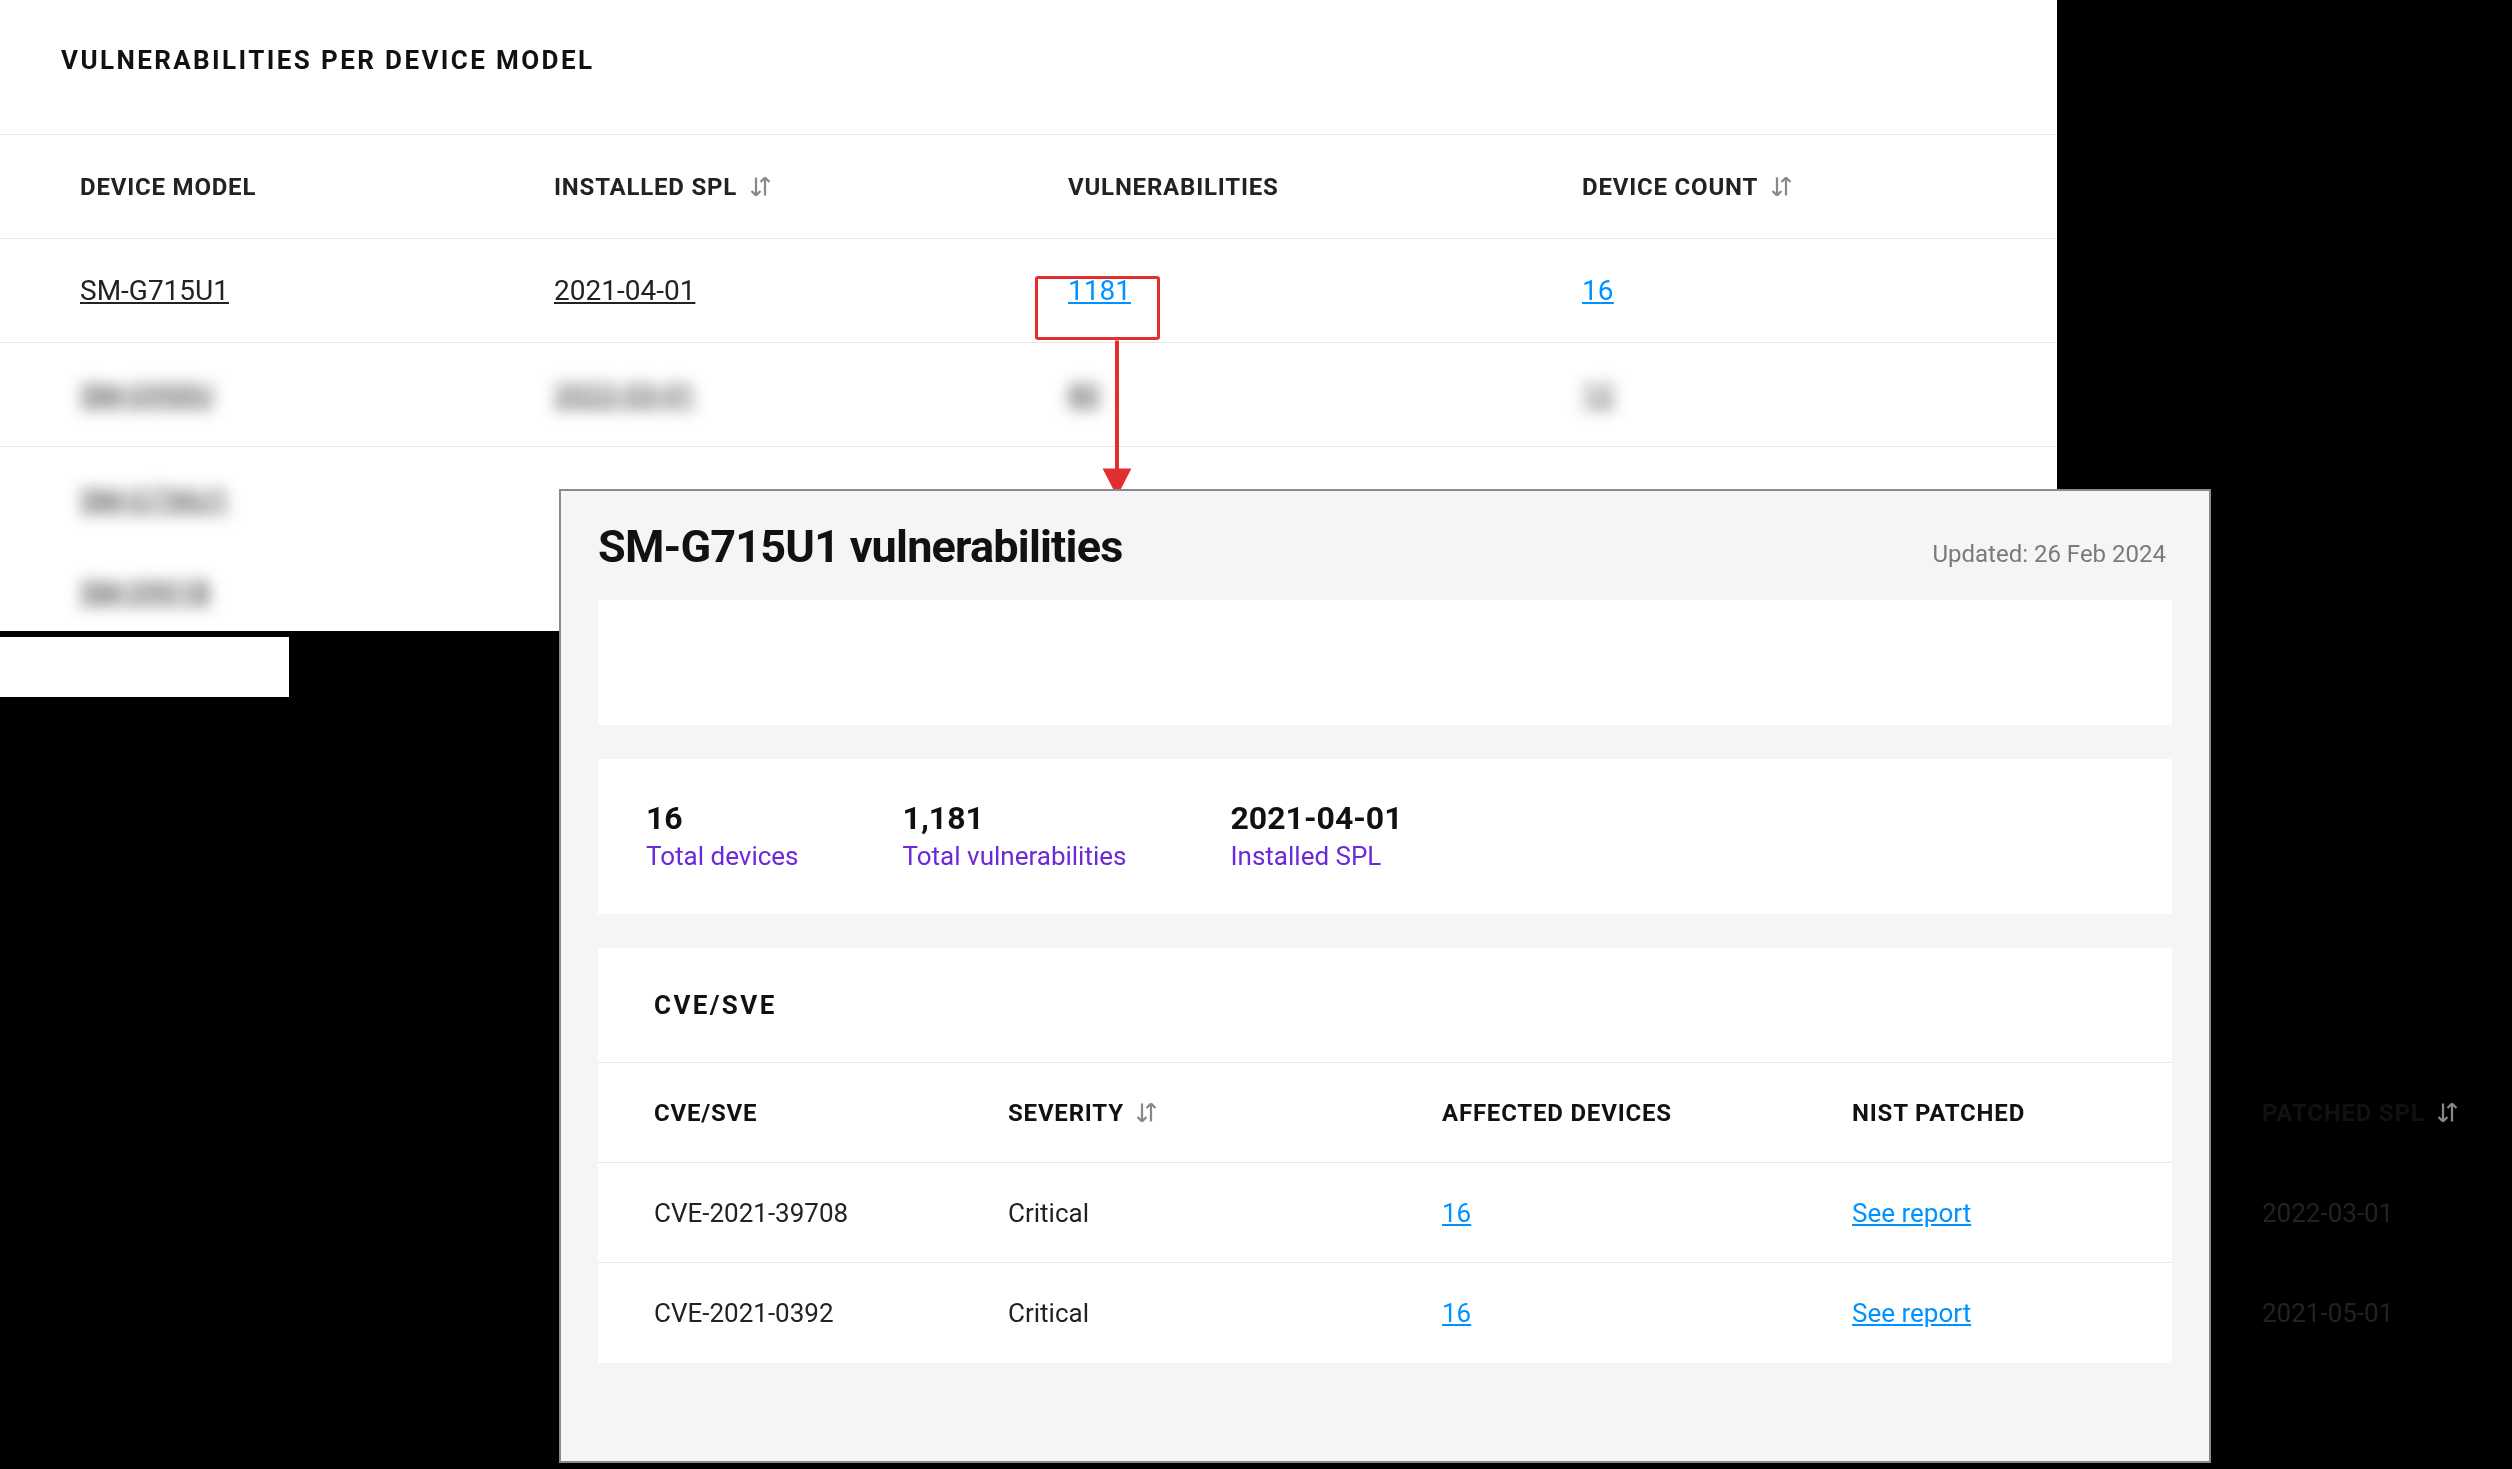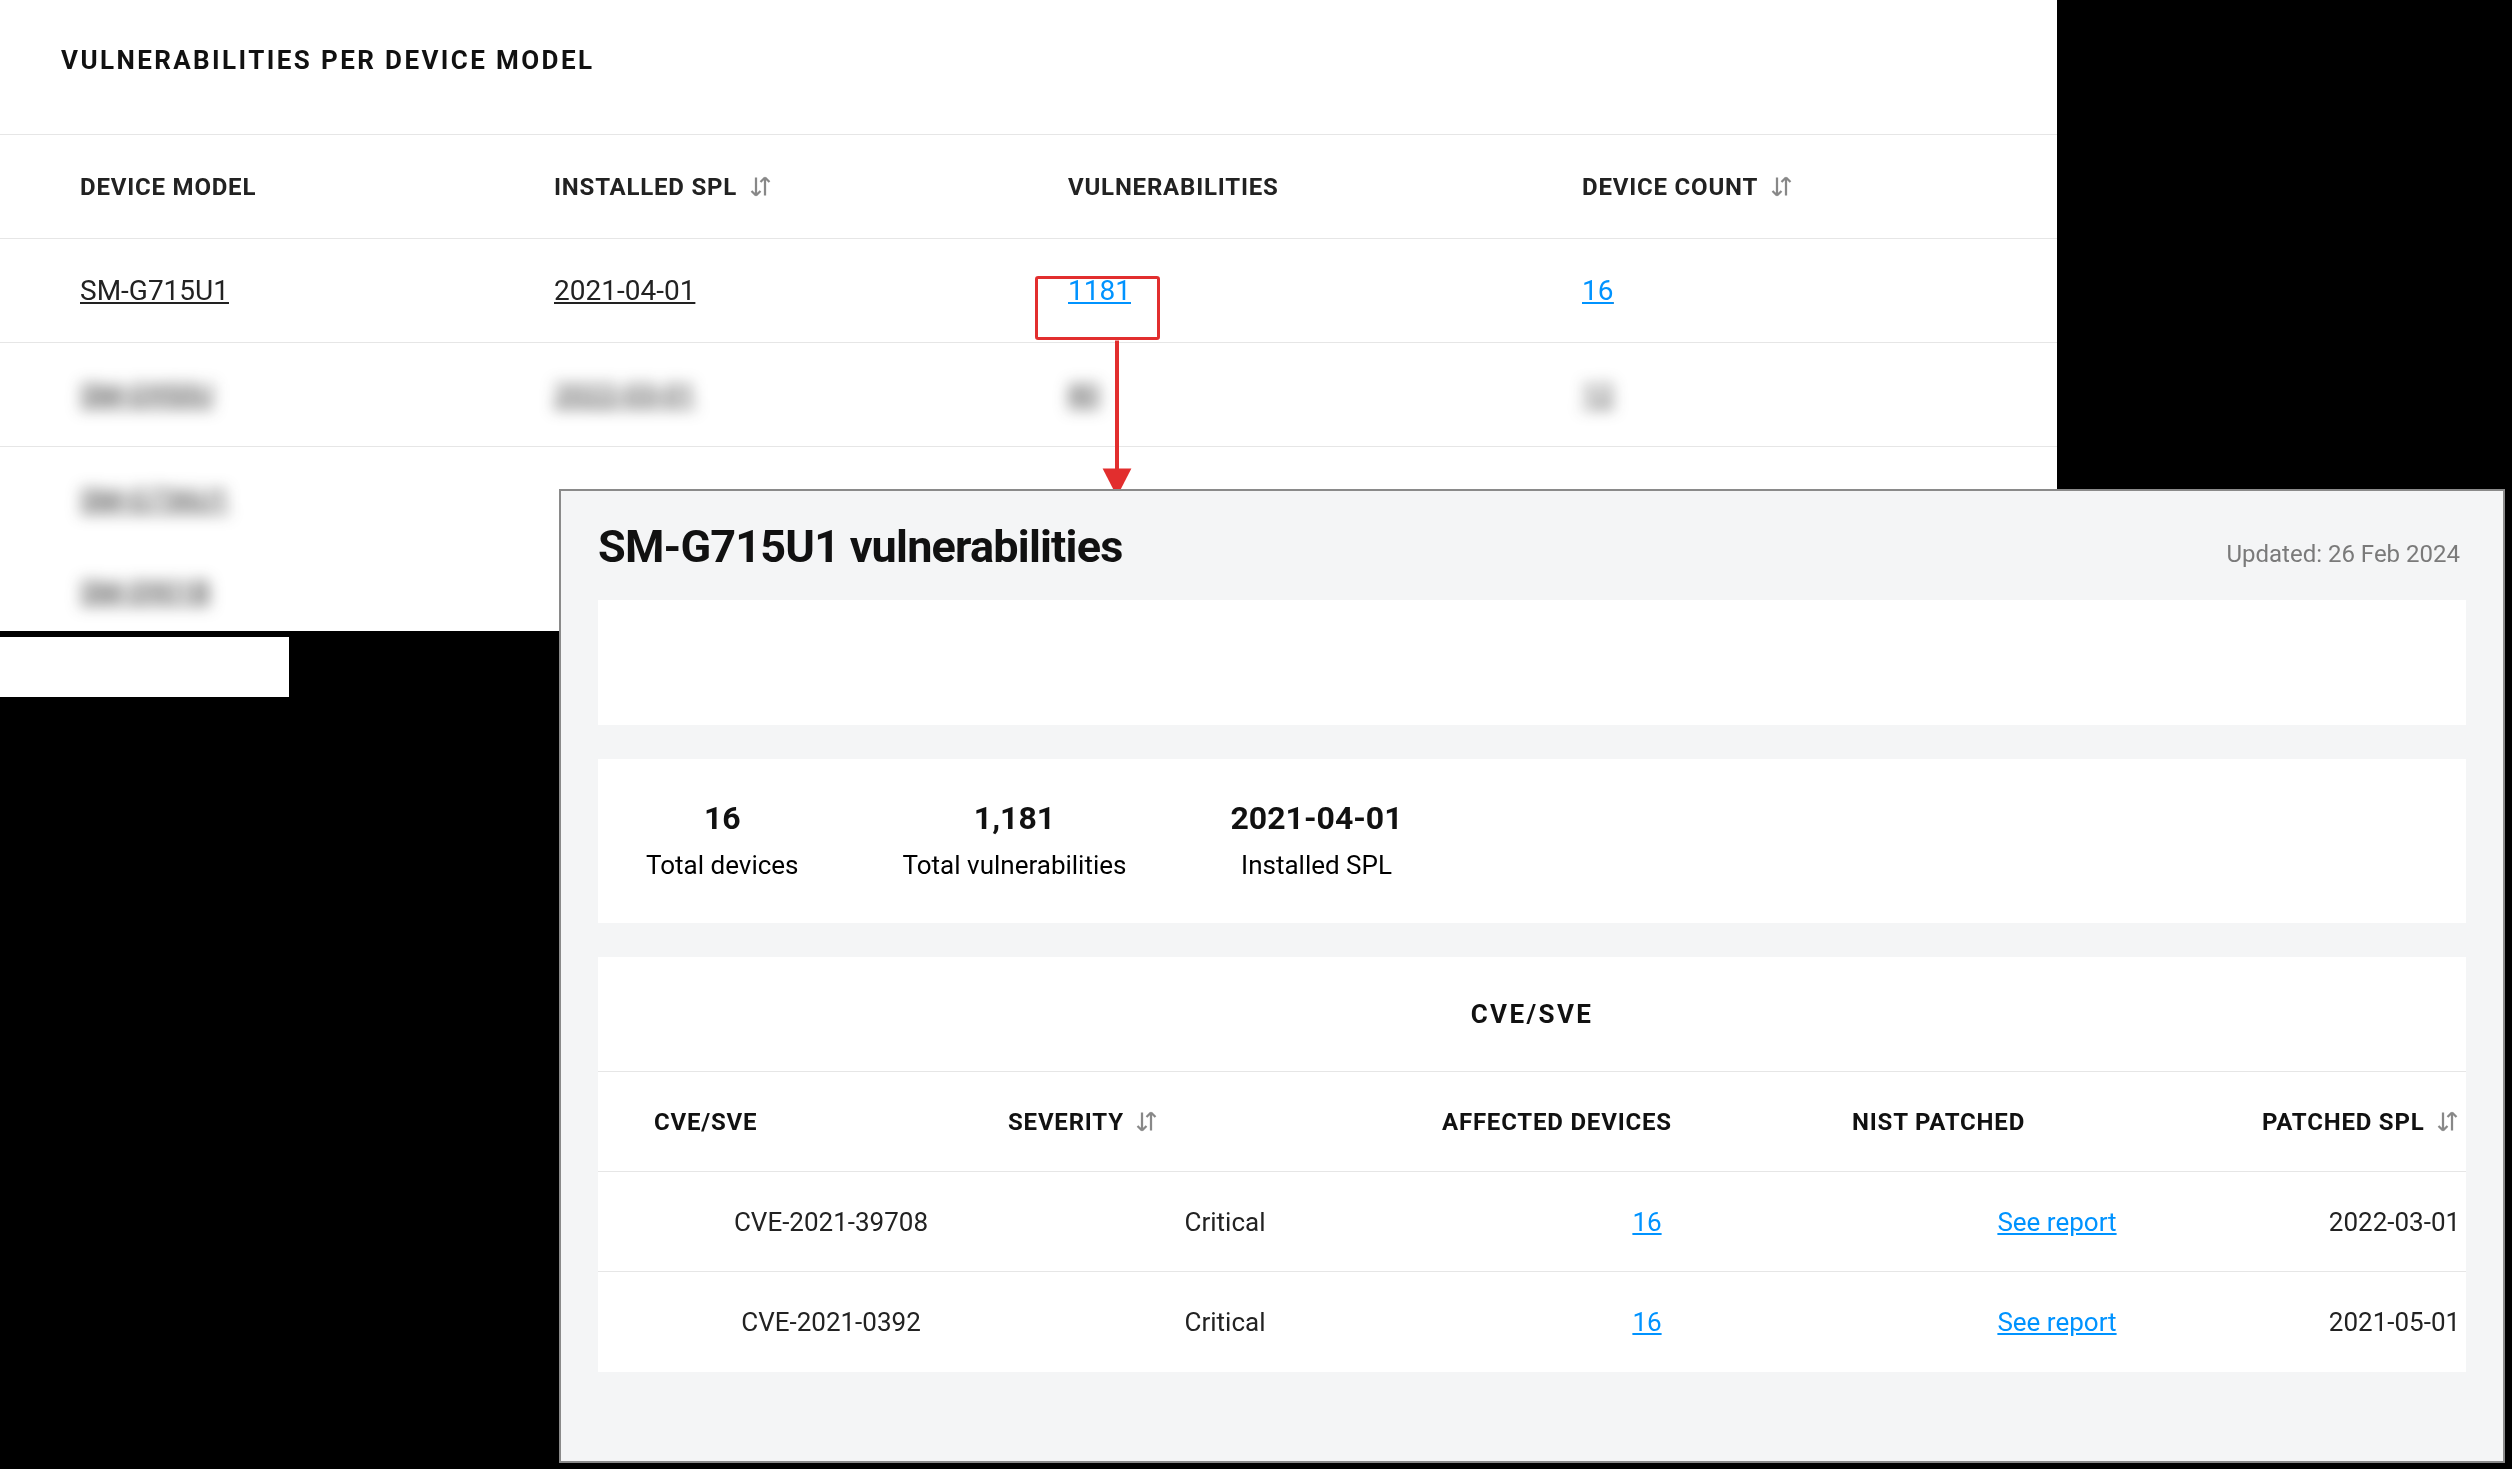--- a/index.html
+++ b/index.html
@@ -89,26 +89,25 @@
   .arrow-svg {
     position: absolute;
     pointer-events: none;
   }
 
   
   .panel-detail {
     position: absolute;
     left: 559px;
     top: 489px;
-    width: 1946px;
+    width: 1652px;
     height: 974px;
     background: #f4f5f6;
     border: 2.4px solid #8a8a8a;
     color: #111;
-    text-align: center;
   }
   .detail-head {
     display: flex;
     justify-content: space-between;
     align-items: baseline;
     padding: 29px 43px 8px 37px;
   }
   .detail-title {
     font-size: 45px;
     font-weight: 700;
@@ -133,22 +132,22 @@
     gap: 104px;
     padding: 40px 48px 43px 48px;
   }
   .stat .num {
     font-size: 32px;
     font-weight: 700;
     color: #111;
   }
   .stat .lbl {
     font-size: 26px;
-    color: #000000;
-    margin-top: 13px;
+    color: #6d28d9;
+    margin-top: 4px;
   }
 
   .cve-block {
     margin: 34px 37px 0 37px;
     background: #fff;
   }
   .cve-title {
     padding: 42px 56px 42px 56px;
     font-size: 26px;
     font-weight: 700;

